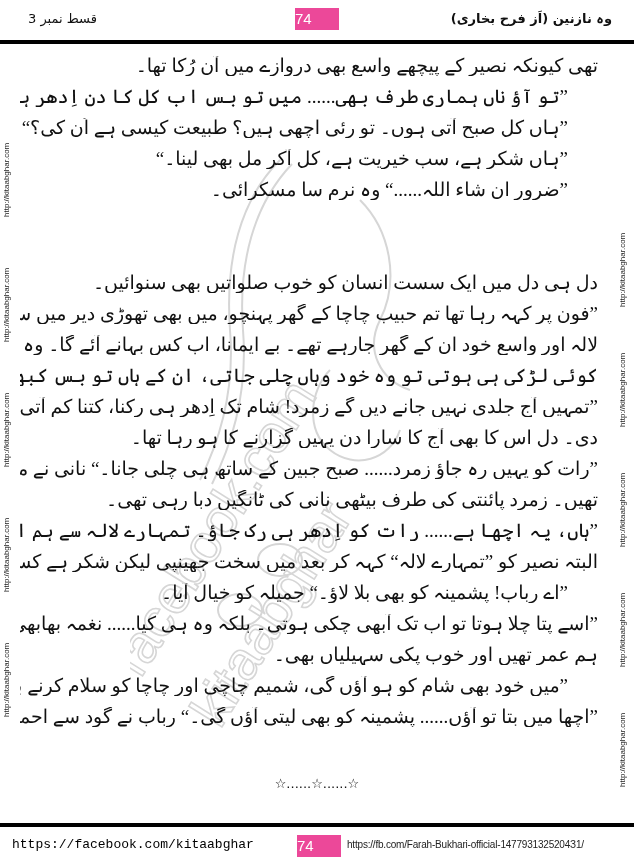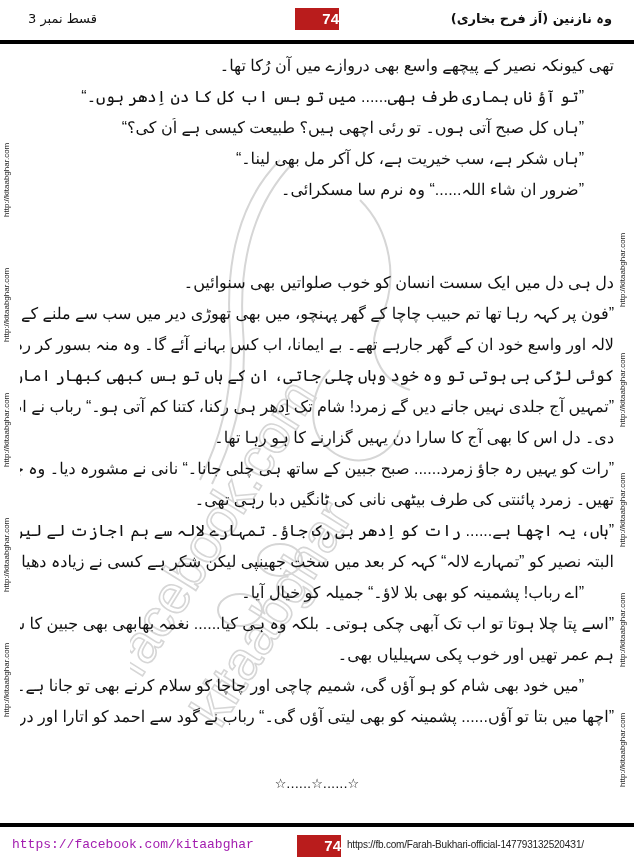--- a/index.html
+++ b/index.html
@@ -1,42 +1,42 @@
 <!DOCTYPE html>
 <html><head>
 <meta charset="utf-8">
 <style>
   html, body { margin: 0; padding: 0; background: #ffffff; }
   body { width: 634px; height: 868px; position: relative; overflow: hidden; font-family: "DejaVu Sans", sans-serif; color: #111; }
 
   .header { position: absolute; left: 0; top: 0; width: 634px; height: 44px; }
   .header .title-right { position: absolute; right: 22px; top: 11px; font-size: 13px; font-weight: bold; direction: rtl; white-space: nowrap; text-align: right; }
   .header .title-left { position: absolute; left: 28px; top: 11px; font-size: 13px; font-weight: normal; direction: rtl; white-space: nowrap; }
-  .pagebox { position: absolute; background: #b91c1c; color: #fff; font-family: "Liberation Sans", sans-serif; font-weight: bold; text-align: right; }
+  .pagebox { position: absolute; background: #ec4899; color: #fff; font-family: "Liberation Sans", sans-serif; font-weight: normal; text-align: left; }
   .header .pagebox { left: 295px; top: 8px; width: 44px; height: 22px; line-height: 22px; font-size: 15px; }
   .rule-top { position: absolute; left: 0; top: 40px; width: 634px; height: 4px; background: #000; }
 
   .side { position: absolute; top: 60px; width: 14px; height: 760px; }
   .side.left { left: 2px; }
   .side.right { right: 2px; }
   .side .wm { position: absolute; left: 0; width: 14px; height: 120px; font-family: "Liberation Sans", sans-serif; font-size: 8px; color: #222; writing-mode: vertical-rl; transform: rotate(180deg); text-align: center; white-space: nowrap; }
 
   .watermark { position: absolute; left: 130px; top: 140px; width: 380px; height: 600px; pointer-events: none; }
   .watermark svg { width: 100%; height: 100%; }
 
-  .content { position: absolute; left: 20px; right: 12px; top: 54px; height: 760px; direction: rtl; font-family: Liberation Sans, sans-serif; font-size: 16px; }
+  .content { position: absolute; left: 20px; right: 28px; top: 54px; height: 760px; direction: rtl; font-family: Liberation Serif, serif; font-size: 19px; }
   .line { position: absolute; right: 8px; left: 0; height: 20px; line-height: 20px; white-space: nowrap; overflow: hidden; text-align: right; }
   .line.indent { right: 38px; }
   .line.justify { text-align: justify; text-align-last: justify; }
 
   .separator { position: absolute; left: 0; right: 0; top: 776px; text-align: center; direction: ltr; font-size: 13px; letter-spacing: 0px; }
 
   .rule-bottom { position: absolute; left: 0; top: 823px; width: 634px; height: 4px; background: #000; }
   .footer { position: absolute; left: 0; top: 828px; width: 634px; height: 40px; }
-  .footer .fb-left { position: absolute; left: 12px; top: 9px; font-family: "Liberation Mono", monospace; font-size: 13px; color: #a21caf; white-space: nowrap; }
+  .footer .fb-left { position: absolute; left: 12px; top: 9px; font-family: "Liberation Mono", monospace; font-size: 13px; color: #000000; white-space: nowrap; }
   .footer .pagebox { left: 297px; top: 7px; width: 44px; height: 22px; line-height: 22px; font-size: 15px; }
   .footer .fb-right { position: absolute; left: 347px; top: 11px; font-family: "Liberation Sans", sans-serif; font-size: 10px; color: #222; white-space: nowrap; letter-spacing: -0.2px; }
 </style>
 </head>
 <body>
 
 <div class="header">
   <div class="title-right">وہ نازنین (اَز فرح بخاری)</div>
   <div class="pagebox">74</div>
   <div class="title-left">قسط نمبر 3</div>

